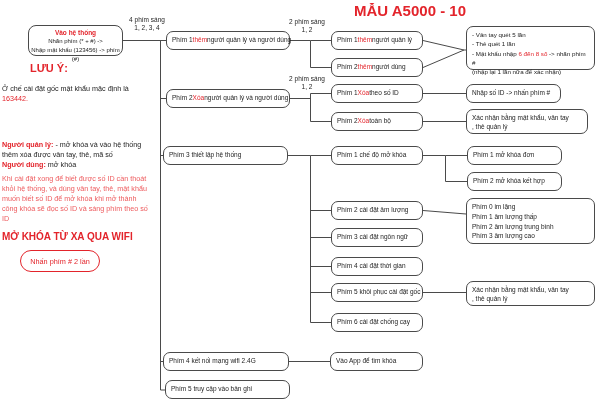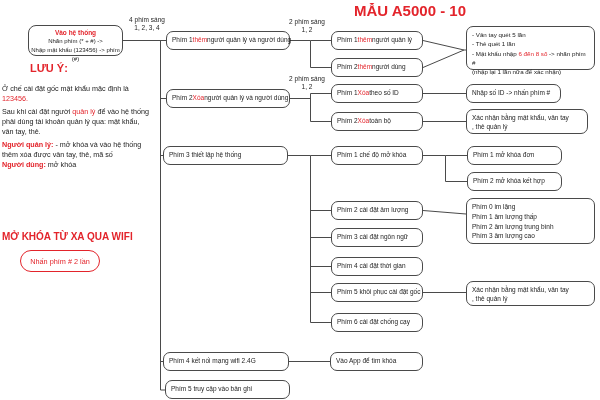--- a/index.html
+++ b/index.html
@@ -153,28 +153,26 @@
     <div>Phím 2 âm lượng trung bình</div>
     <div>Phím 3 âm lượng cao</div>
   </div>
   <div class="box multi" style="left:466px;top:281px;width:129px;height:25px;line-height:1.45;">
     <div>Xác nhận bằng mật khẩu, vân tay</div>
     <div>, thẻ quản lý</div>
   </div>
 
   <div class="noteheading" style="top:62px;font-size:11px;padding-left:28px;">LƯU Ý:</div>
   <div class="note" style="top:84px;">
-    <span>Ở chế cài đặt gốc mật khẩu mặc định là </span><span class="red">123456.</span>
-  </div>
-  <div class="note" style="top:107px;">
-    <span>Sau khi cài đặt người </span><span class="red">quản lý</span><span> để vào hệ thống phải dùng tài khoản quản lý qua: mật khẩu, vân tay, thẻ.</span>
+    <span>Ở chế cài đặt gốc mật khẩu mặc định là </span><span class="red">163442.</span>
   </div>
   <div class="note" style="top:140px;">
     <span class="redb">Người quản lý:</span><span> - mở khóa và vào hệ thống thêm xóa được vân tay, thẻ, mã số</span><br>
     <span class="redb">Người dùng:</span><span> mở khóa</span>
   </div>
+  <div class="note" style="top:174px;color:var(--red2);">Khi cài đặt xong để biết được số ID cần thoát khỏi hệ thống, và dùng vân tay, thẻ, mật khẩu muốn biết số ID để mở khóa khi mở thành công khóa sẽ đọc số ID và sáng phím theo số ID</div>
 
   <div class="noteheading" style="top:231px;font-size:10px;">MỞ KHÓA TỪ XA QUA WIFI</div>
   <div class="wifibtn">
     <span>Nhấn phím # 2 lần</span>
   </div>
 
 </div>
 
 </body></html>

